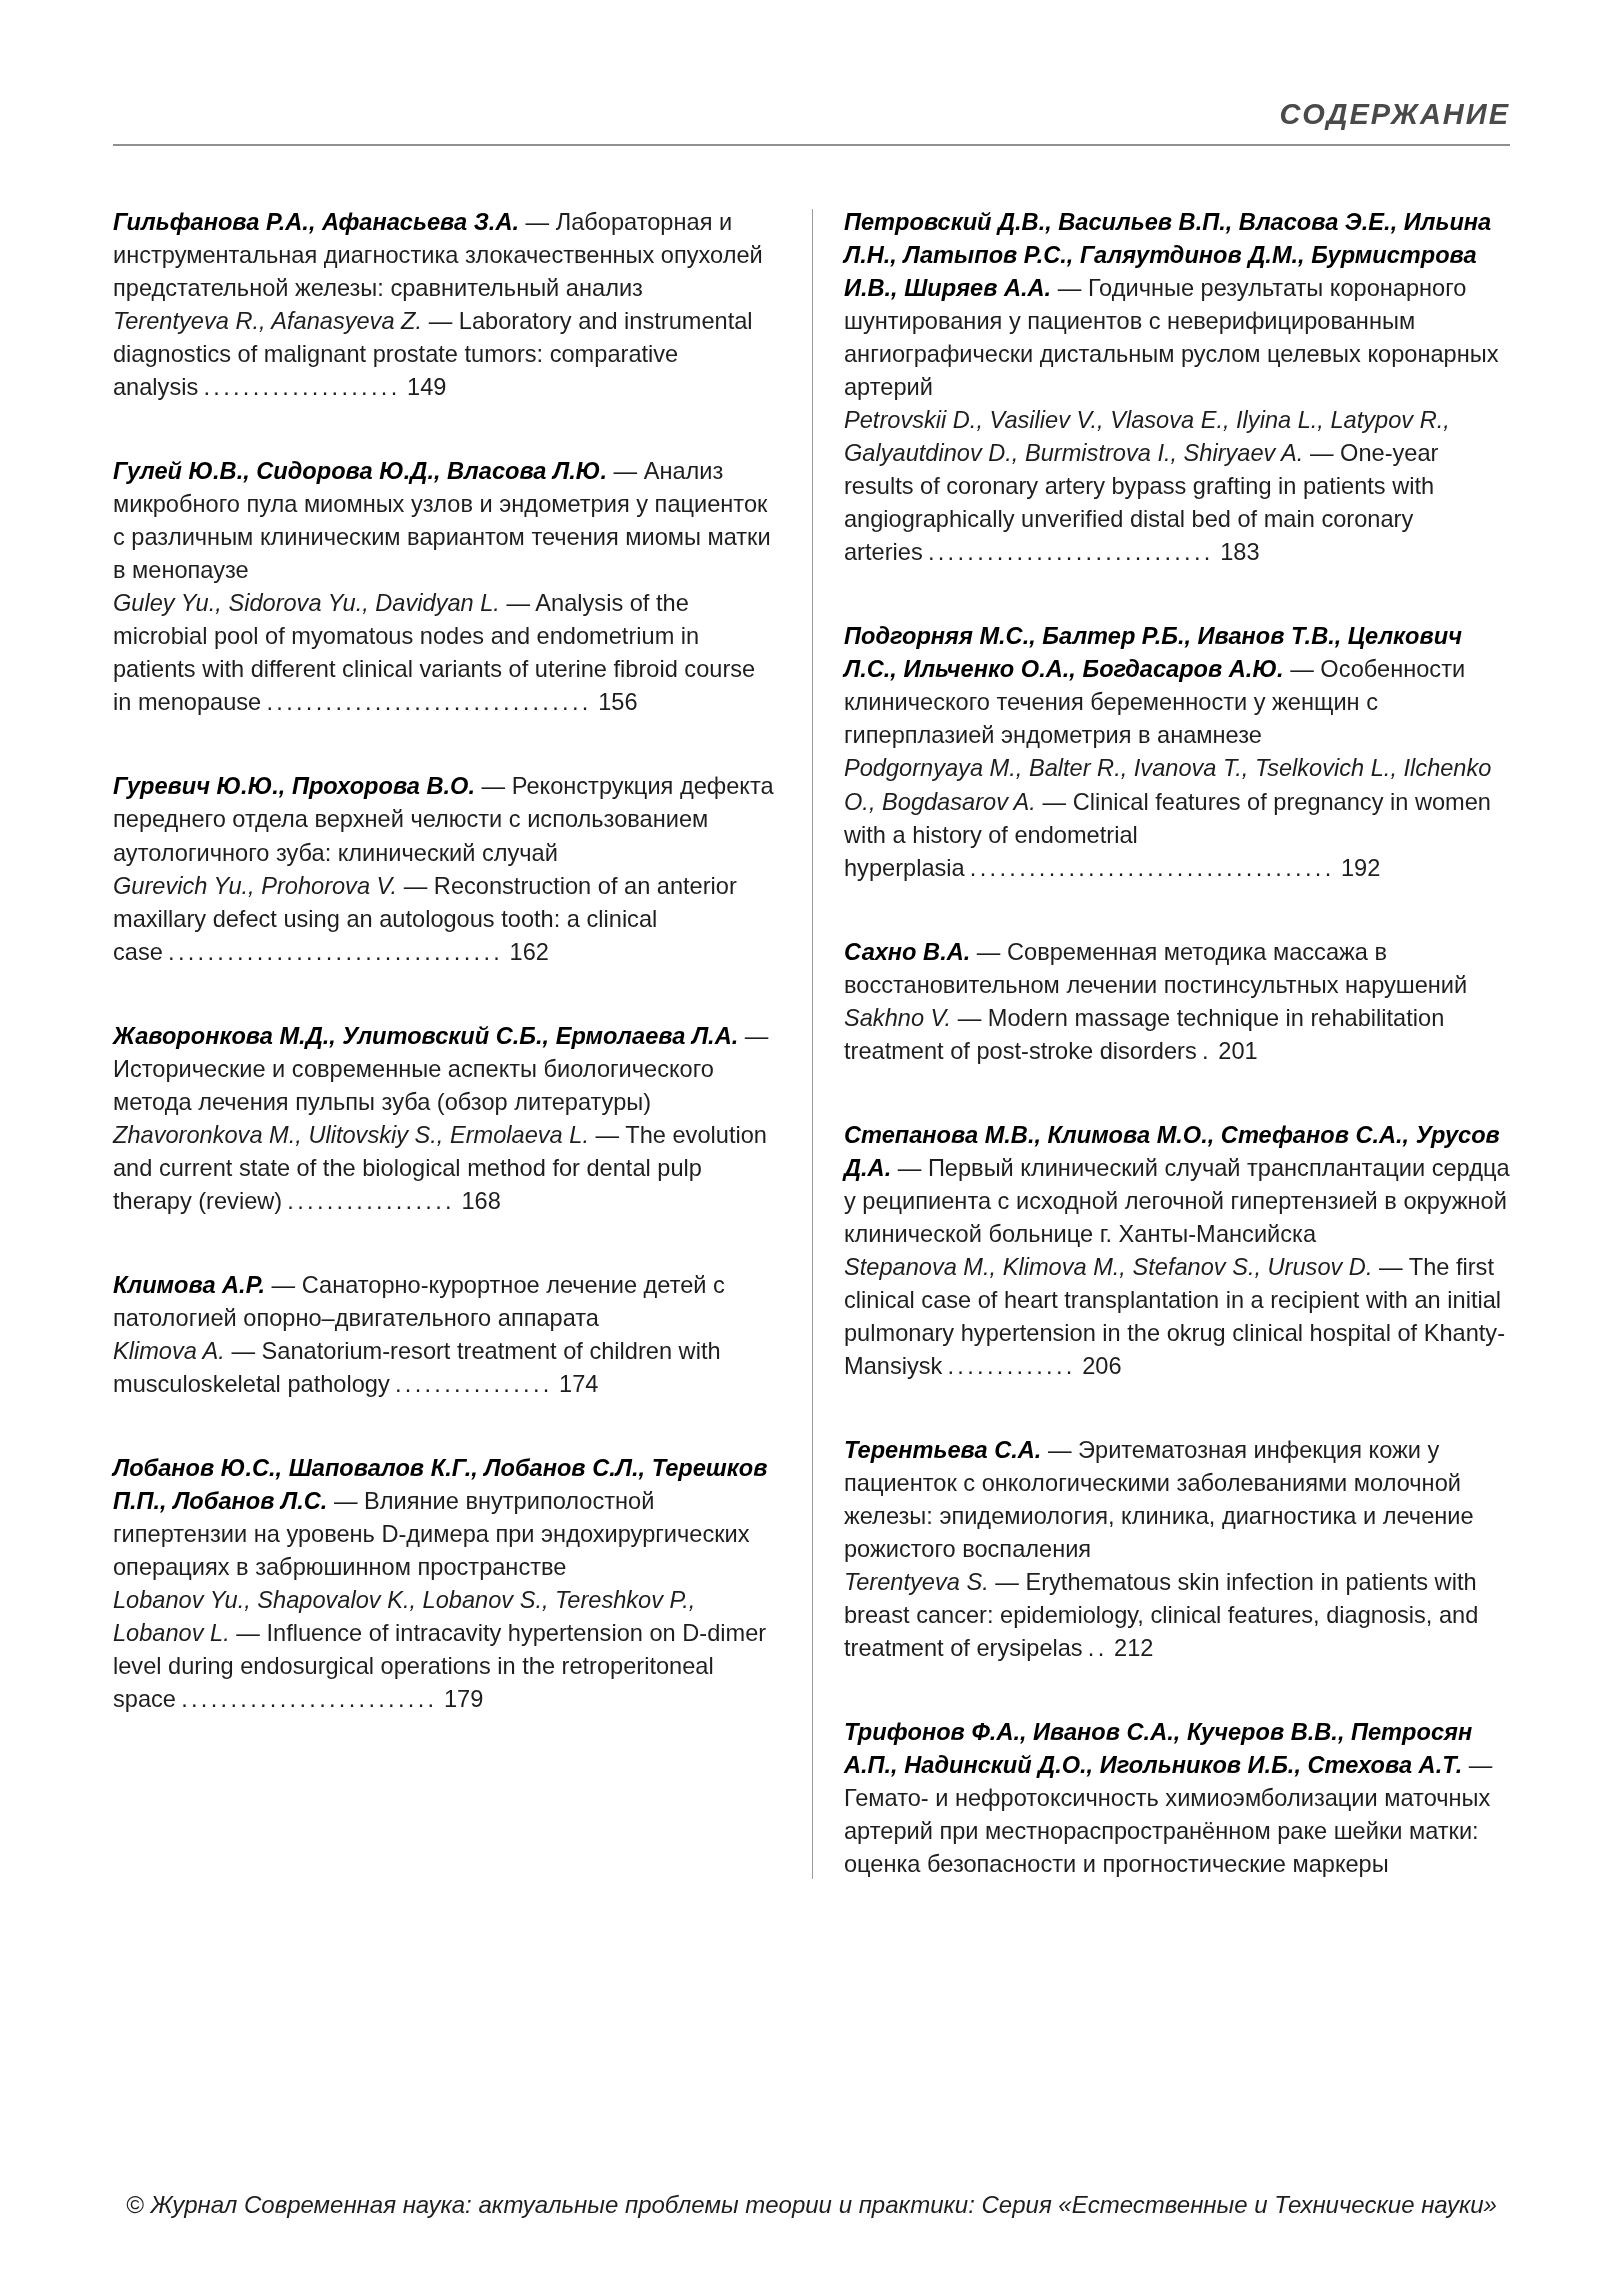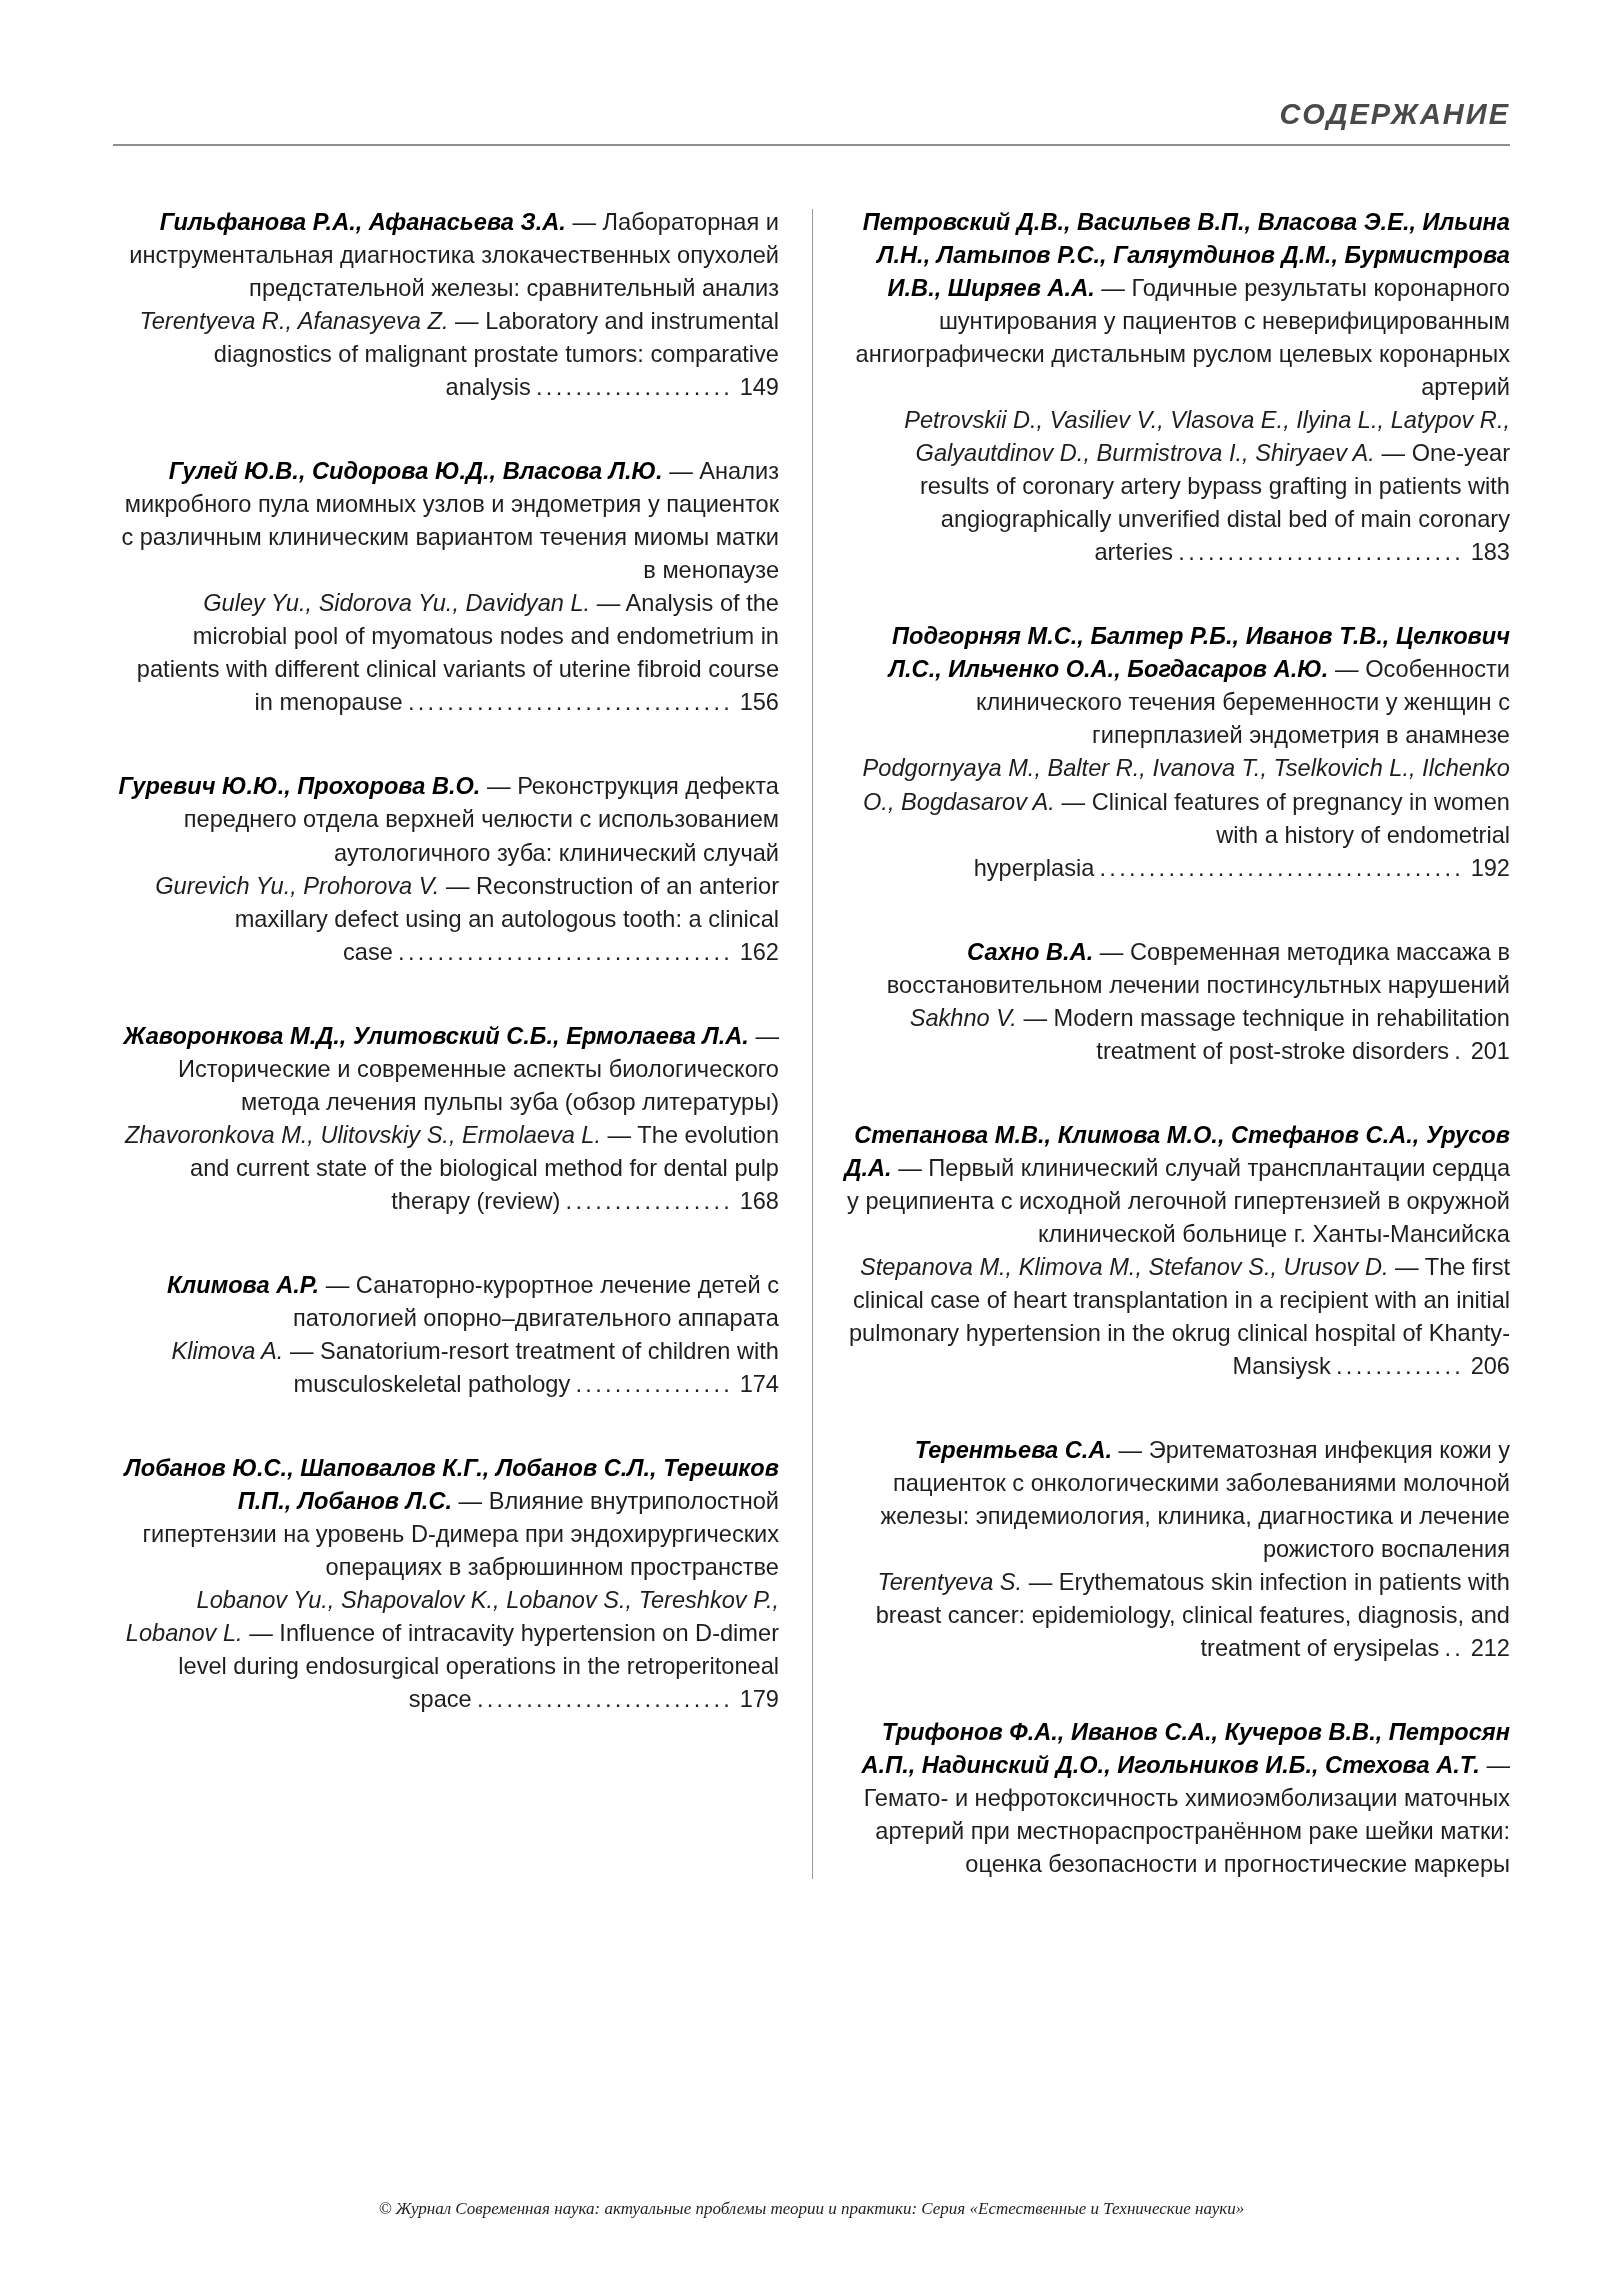--- a/index.html
+++ b/index.html
@@ -28,21 +28,20 @@
     border: none;
     border-top: 2px solid #8f8f8f;
     height: 0;
   }
   
   .columns {
     position: relative;
     display: flex;
     gap: 65px;
     margin-top: 60px;
-    text-align: right;
   }
   .col { flex: 1 1 0; min-width: 0; }
   .col-divider {
     position: absolute;
     left: 50%;
     top: 2.6px;
     bottom: 2.6px;
     width: 1.3px;
     background: #9a9a9a;
   }
@@ -69,23 +68,22 @@
   }
   .page-num { margin-left: 6.5px; }
   
   .footer {
     position: absolute;
     left: 0;
     right: 0;
     bottom: 76px;
     text-align: center;
     font-style: italic;
-    font-size: 17px;
+    font-size: 24px;
     color: #1e1e1e;
-    font-family: Liberation Serif, serif;
   }
 </style>
 </head>
 <body>
 
 <div class="page">
 
   <div class="header">
     <div class="header-title">СОДЕРЖАНИЕ</div>
     <hr class="header-rule">

